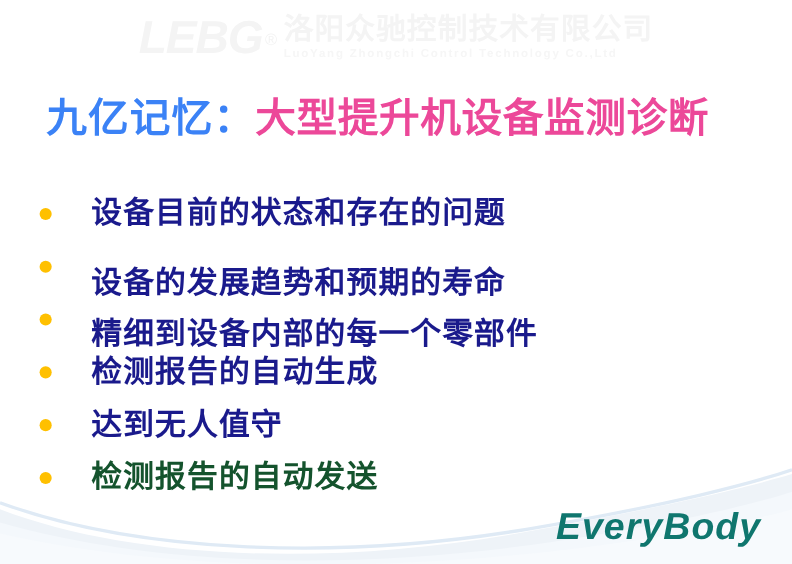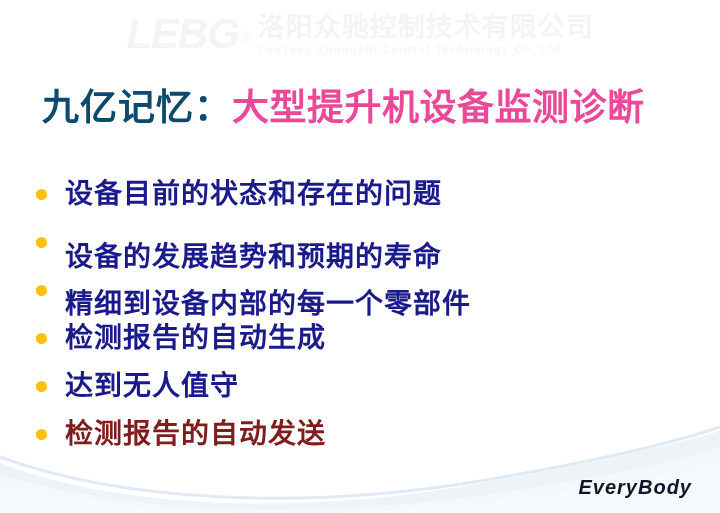--- a/index.html
+++ b/index.html
@@ -28,25 +28,25 @@
     width: 720px;
     height: 90px;
     pointer-events: none;
   }
 
   .deco-word {
     position: absolute;
     right: 28px;
     bottom: 14px;
     font-family: "Liberation Sans", sans-serif;
-    font-size: 20px;
+    font-size: 34px;
     font-style: italic;
     font-weight: 700;
     letter-spacing: 1px;
-    color: #0f172a;
+    color: #0f766e;
     white-space: nowrap;
     pointer-events: none;
   }
 
   
   .watermark {
     position: absolute;
     left: 0;
     top: 6px;
     width: 720px;
@@ -103,21 +103,21 @@
     left: 42px;
     top: 84px;
     width: 660px;
     white-space: nowrap;
     font-size: 37px;
     font-weight: 700;
     line-height: 46px;
     font-family: "DejaVu Serif", "Liberation Serif", serif;
   }
   .title-red {
-    color: #0c4a6e;
+    color: #3b82f6;
     letter-spacing: 1px;
   }
   .title-blue {
     color: #ec4899;
     letter-spacing: 0.5px;
   }
 
   
   .bullets {
     position: absolute;
@@ -125,20 +125,21 @@
     top: 170px;
     width: 680px;
     margin: 0;
     padding: 0;
     list-style: none;
   }
   .bullet-row {
     display: flex;
     align-items: center;
     height: 48px;
+    gap: 18px;
   }
   .bullet-dot {
     flex: 0 0 auto;
     width: 11px;
     height: 11px;
     border-radius: 50%;
     background: #ffc000;
     margin-right: 18px;
     margin-left: 6px;
   }
@@ -186,21 +187,21 @@
       <li class="bullet-row">
         <span class="bullet-dot" style="background: rgb(255, 192, 0);"></span>
         <span class="bullet-text" style="color: rgb(26, 26, 140);">检测报告的自动生成</span>
       </li>
       <li class="bullet-row">
         <span class="bullet-dot" style="background: rgb(255, 192, 0);"></span>
         <span class="bullet-text" style="color: rgb(26, 26, 140);">达到无人值守</span>
       </li>
       <li class="bullet-row">
         <span class="bullet-dot" style="background: rgb(255, 192, 0);"></span>
-        <span class="bullet-text" style="color: #7f1d1d; text-align: center;">检测报告的自动发送</span>
+        <span class="bullet-text" style="color: #14532d; text-align: center;">检测报告的自动发送</span>
       </li>
     </ul>
 
   <svg class="wave-layer" viewBox="0 0 720 90" preserveAspectRatio="none">
     <path d="M0,40 C120,86 300,92 470,62 C600,39 680,20 720,8 L720,90 L0,90 Z" fill="#eef3f8"></path>
     <path d="M0,52 C140,92 320,96 500,70 C620,52 690,34 720,24 L720,90 L0,90 Z" fill="#f4f8fc"></path>
     <path d="M0,34 C120,78 300,88 480,58 C610,36 685,16 720,4" fill="none" stroke="#dfeaf5" stroke-width="3"></path>
     <path d="M0,62 C150,96 340,98 520,76 C640,61 700,46 720,40 L720,90 L0,90 Z" fill="#f7fafd"></path>
   </svg>
   <div class="deco-word">EveryBody</div>

